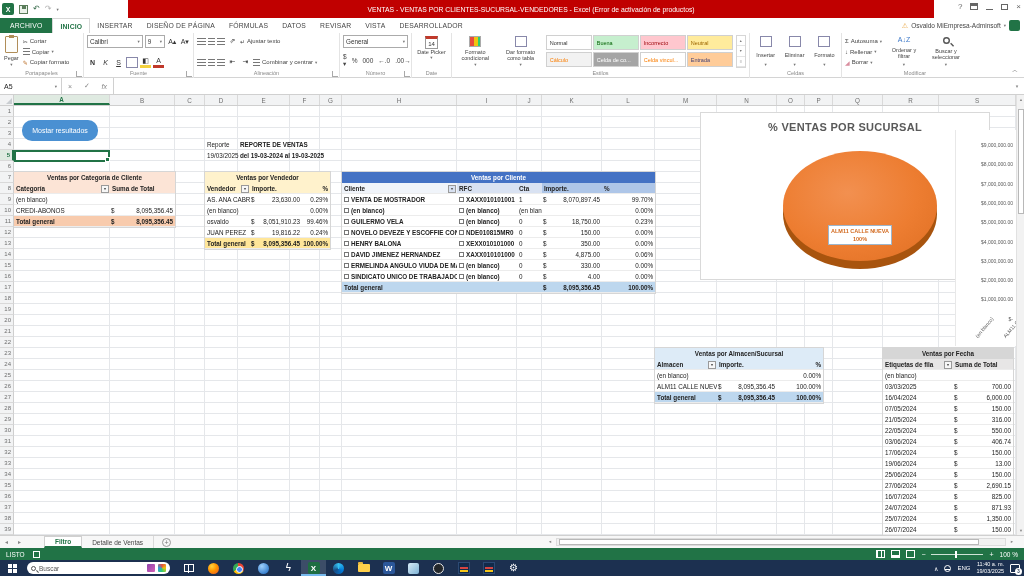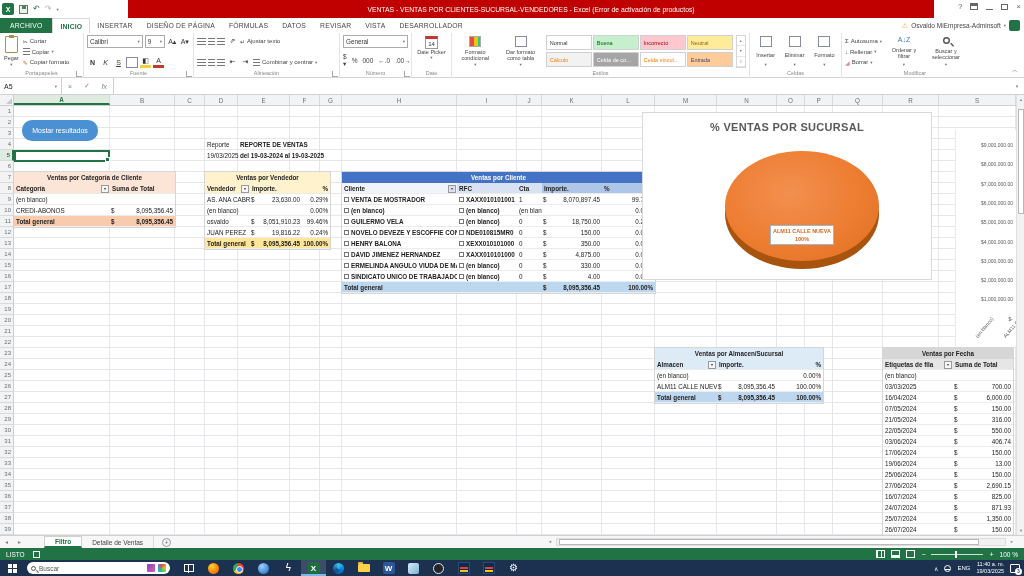--- a/index.html
+++ b/index.html
@@ -116,21 +116,21 @@
   #t-cli .hdr .h-cli{ background:#F0F4FA; }
   #t-cli .hdr .h-imp, #t-cli .hdr .h-pct{ background:#AEC6E8; }
   #t-cli .total{ background:#BDD7EE; font-weight:bold; }
   #t-cli .nm{ font-weight:bold; }
   #t-alm .tt, #t-alm .hdr{ background:#DDEBF7; }
   #t-alm .total{ background:#BDD7EE; font-weight:bold; }
   #t-fec .tt{ background:#D6D6D6; }
   #t-fec .hdr{ background:#E7E6E6; }
 
   
-  #piechart{ position:absolute; left:628px; top:6px; width:290px; height:168px; background:#fff; border:1px solid #d9d9d9; }
+  #piechart{ position:absolute; left:686px; top:6px; width:290px; height:168px; background:#fff; border:1px solid #d9d9d9; }
   #pie-title{ position:absolute; left:0; right:0; top:8px; text-align:center; font-size:11px; font-weight:bold; color:#595959; letter-spacing:.3px; }
   .pie-base{ position:absolute; left:82px; top:46px; width:154px; height:110px; border-radius:50%; background:#A8540E; }
   .pie-top{ position:absolute; left:82px; top:38px; width:154px; height:110px; border-radius:50%;
             background:radial-gradient(ellipse at 42% 38%, #f29050 0%, #ED7D31 55%, #DE6E22 100%); }
   #pie-label{ position:absolute; left:127px; top:112px; width:64px; background:#fff; border:1px solid #9db6cc; text-align:center;
               font-size:5.5px; line-height:8px; color:#D2691E; font-weight:bold; padding:1px 0; }
 
   
   #cutchart{ position:absolute; left:941px; top:24px; width:61px; height:216px; background:#fff; border-left:1px solid #e8e8e8; overflow:hidden; }
   .ytick{ position:absolute; right:3px; font-size:5px; color:#595959; white-space:nowrap; }

